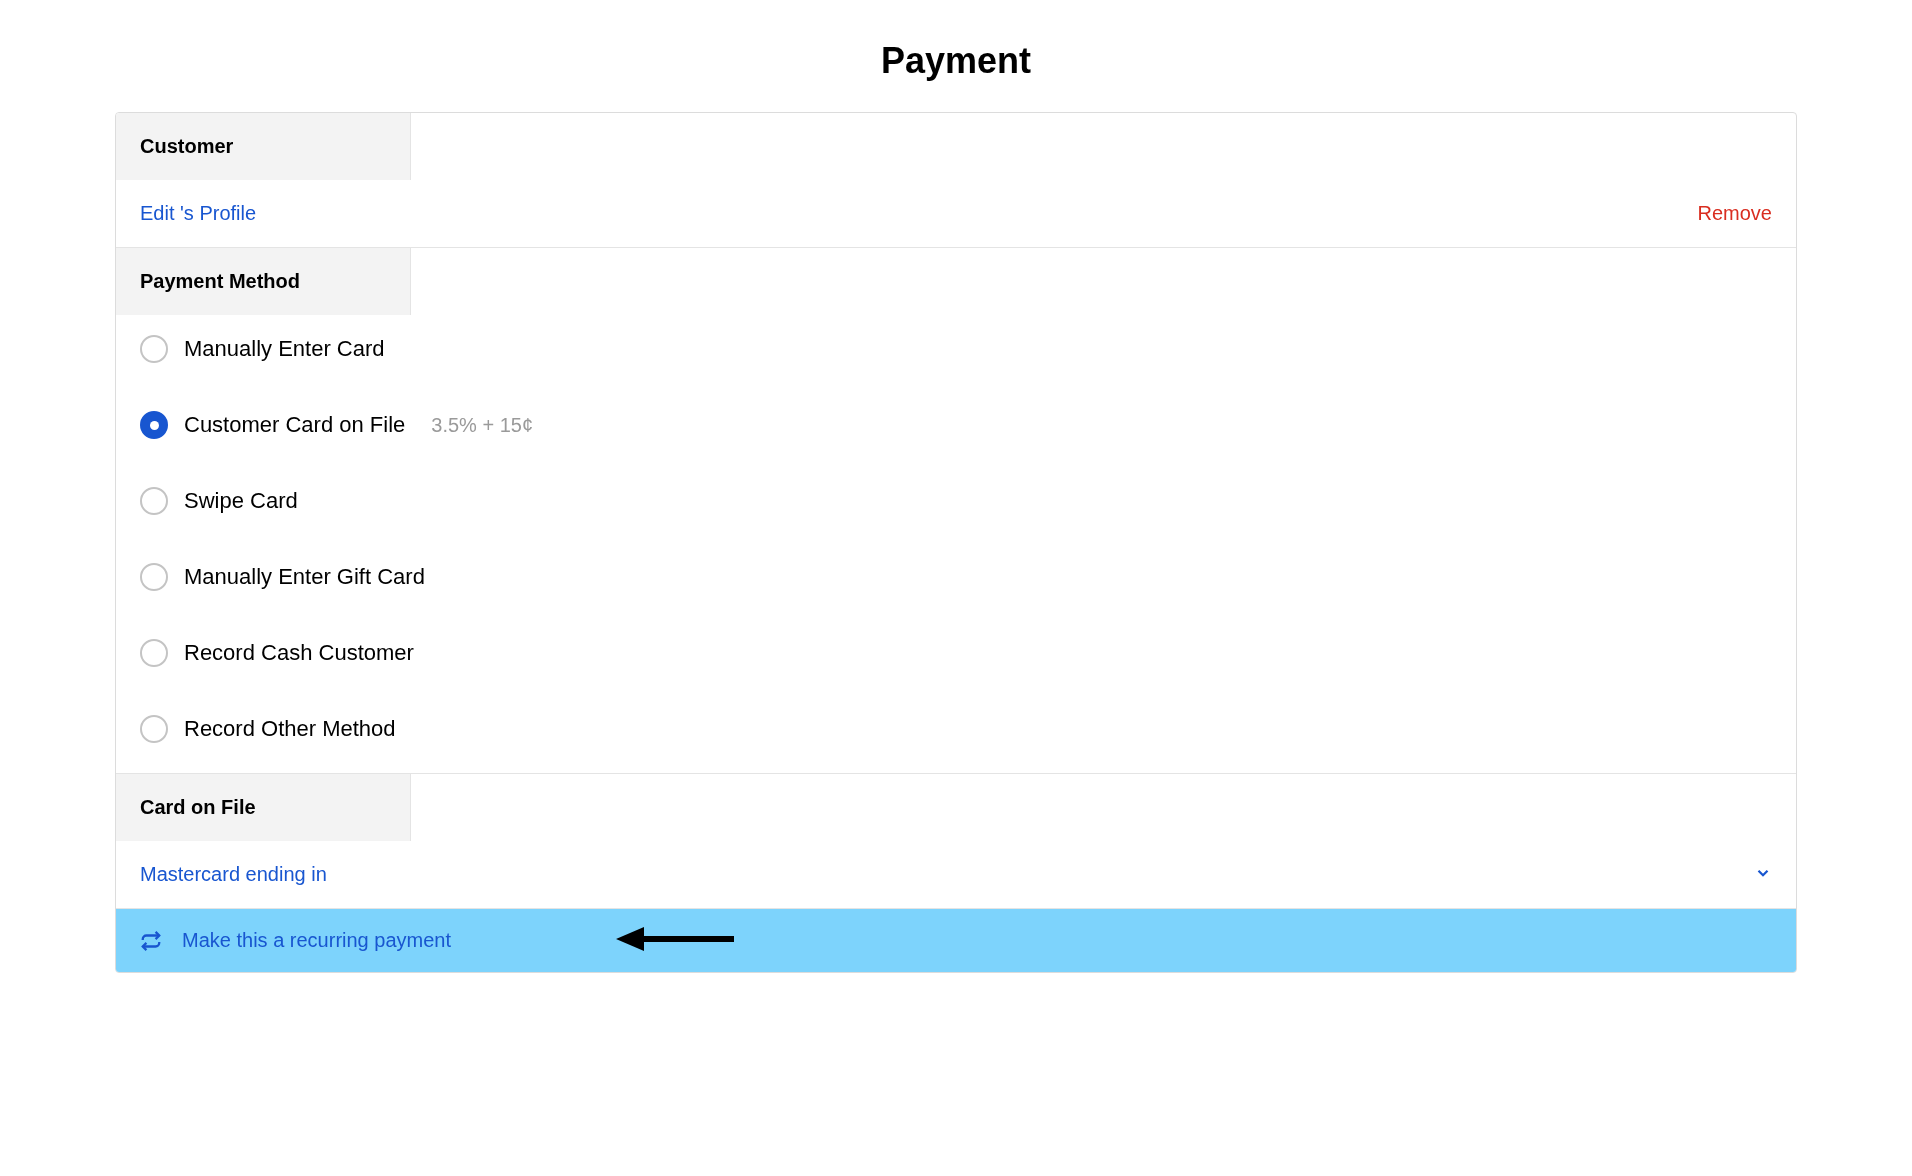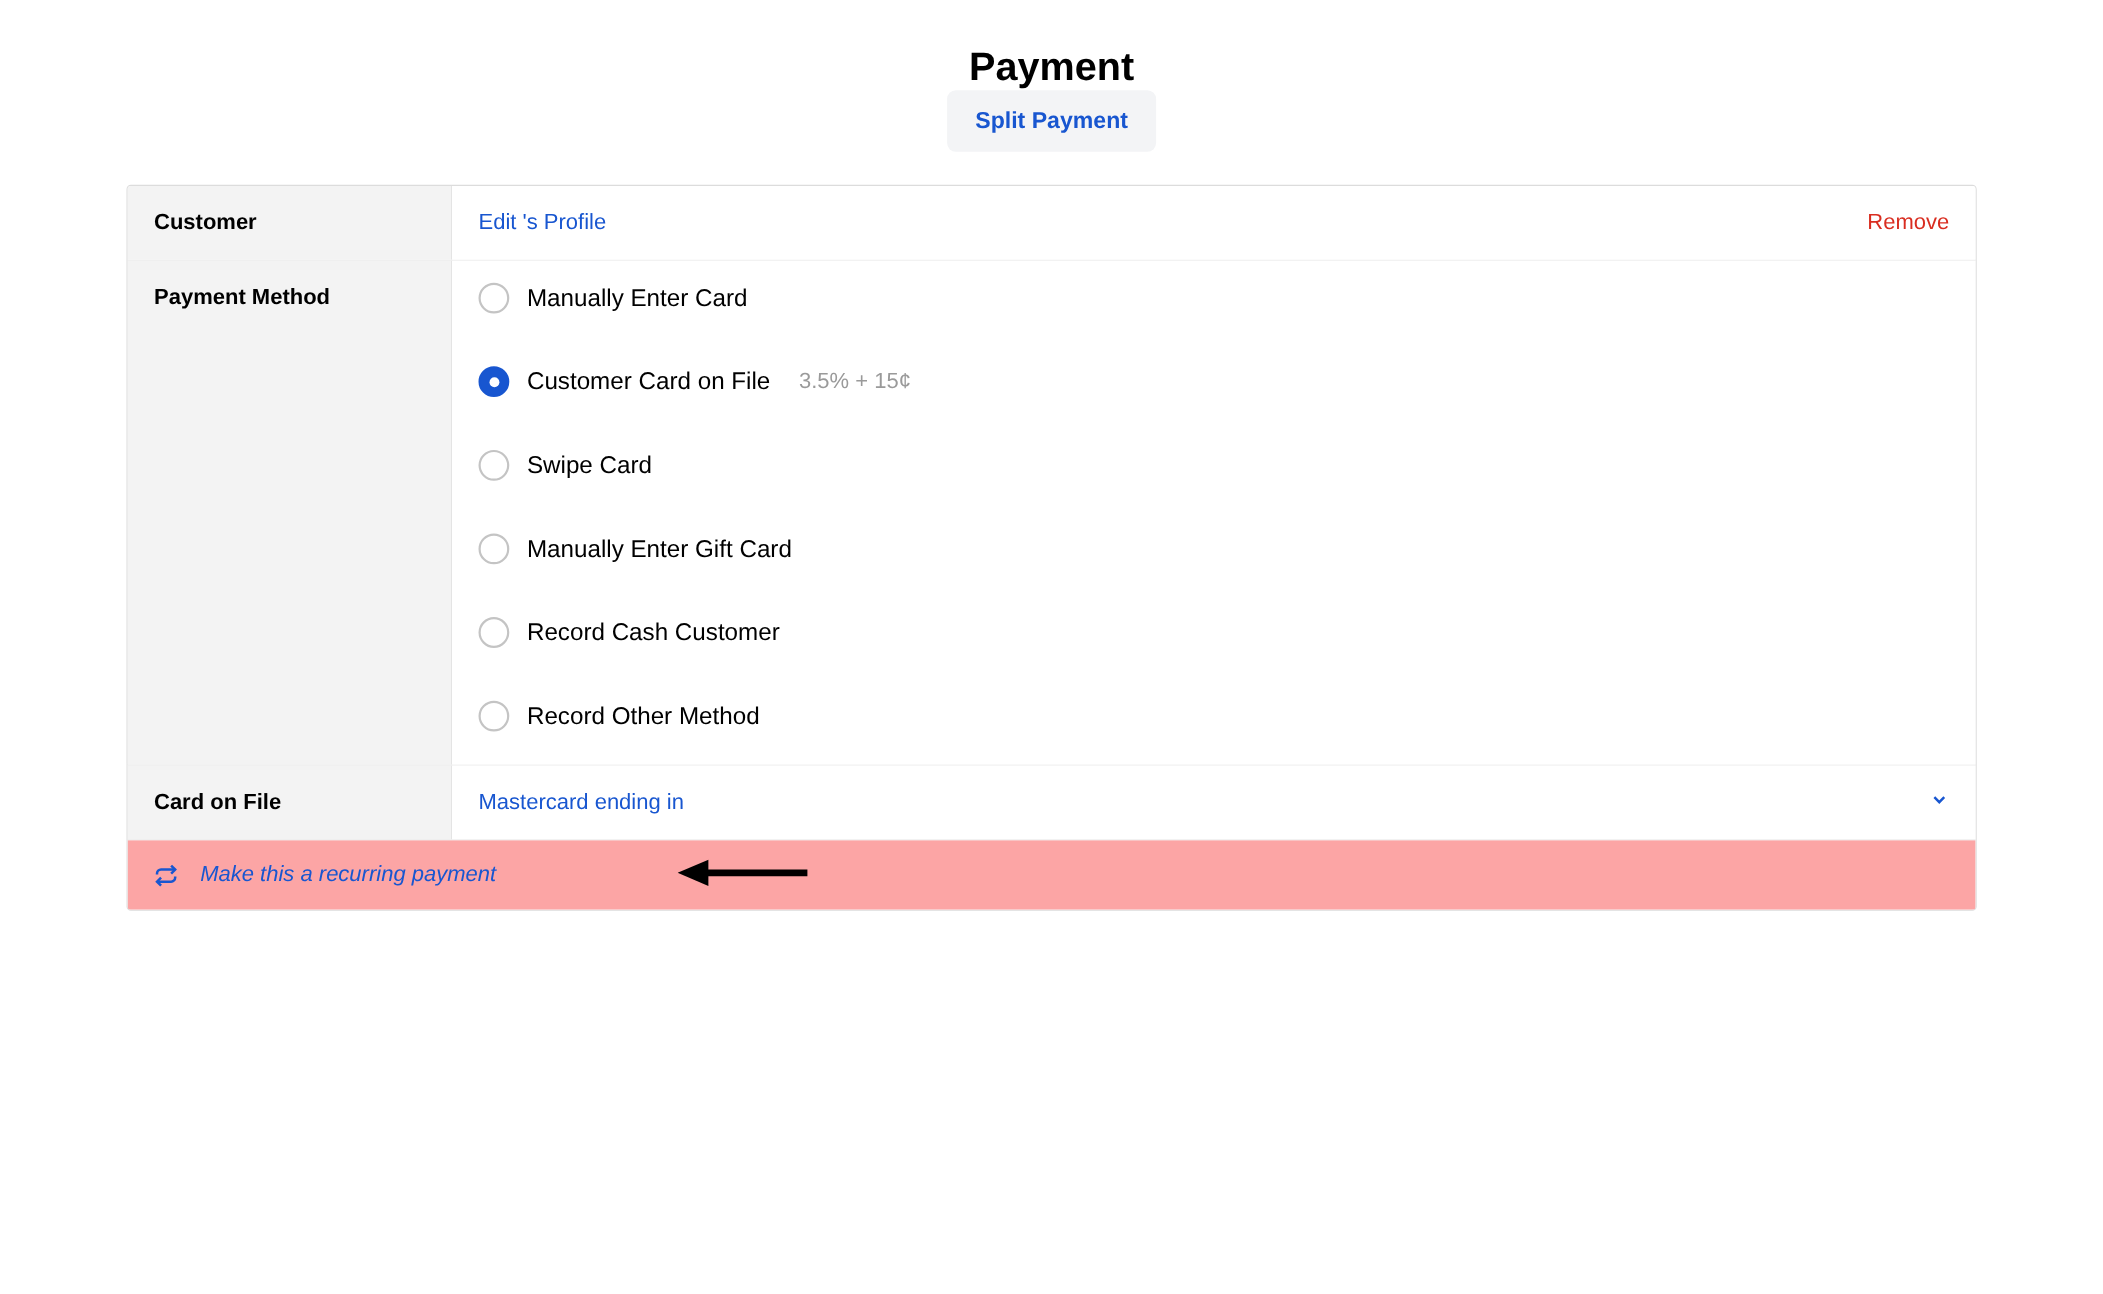--- a/index.html
+++ b/index.html
@@ -36,20 +36,21 @@
       cursor: pointer;
     }
     .panel {
       border: 1px solid #dcdcdc;
       border-radius: 4px;
       overflow: hidden;
     }
     .row {
       display: flex;
       border-bottom: 1px solid #e4e4e4;
+      flex-direction: column;
     }
     .row:last-child {
       border-bottom: none;
     }
     .label-cell {
       width: 295px;
       background: #f3f3f3;
       padding: 22px 24px;
       font-size: 20px;
       font-weight: 700;
@@ -132,23 +133,22 @@
       cursor: pointer;
     }
     .chevron {
       color: #1856D0;
     }
     .recurring-row {
       display: flex;
       align-items: center;
       gap: 20px;
       padding: 20px 24px;
-      background: #fca5a5;
+      background: #7dd3fc;
       position: relative;
-      font-style: italic;
     }
     .recurring-icon {
       color: #1856D0;
       display: flex;
       align-items: center;
     }
     .recurring-text {
       color: #1856D0;
       font-size: 20px;
       cursor: pointer;
@@ -158,21 +158,20 @@
       left: 500px;
       top: 50%;
       transform: translateY(-50%);
     }
   </style>
 </head>
 <body>
 
 <div class="header-row">
   <h1 class="page-title">Payment</h1>
-  <button class="split-payment-btn">Split Payment</button>
 </div>
 
 <div class="panel">
 
   <div class="row">
     <div class="label-cell">Customer</div>
     <div class="content-cell">
       <div class="customer-content">
         <span class="link-blue">Edit 's Profile</span>
         <span class="link-red">Remove</span>

